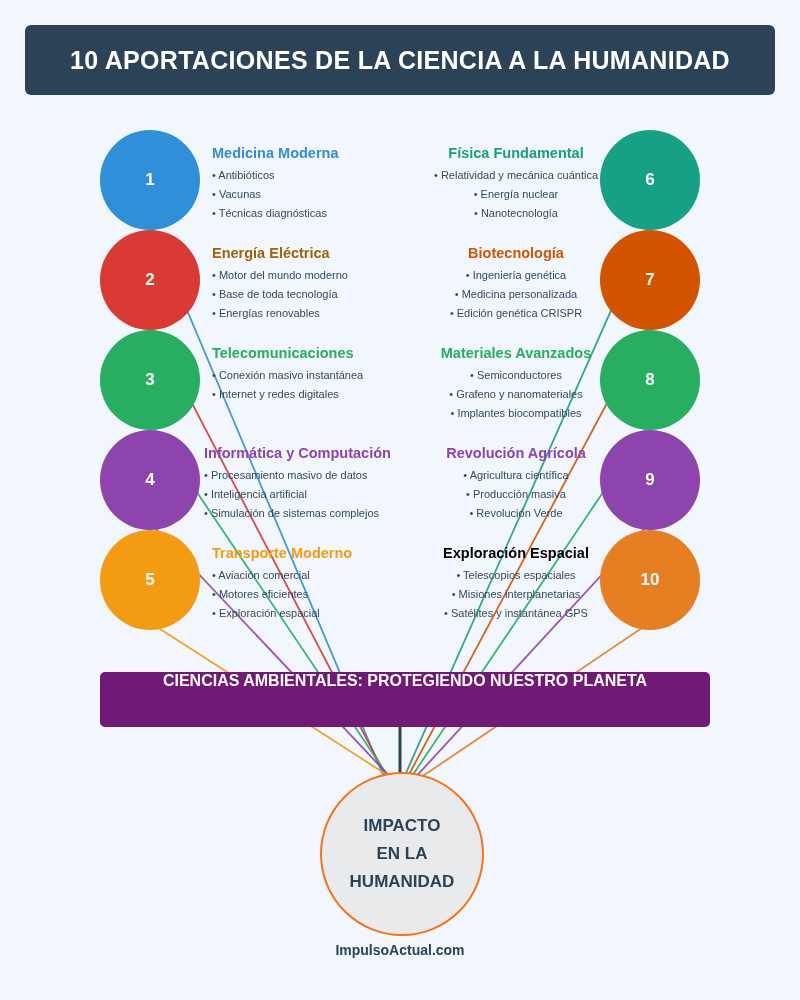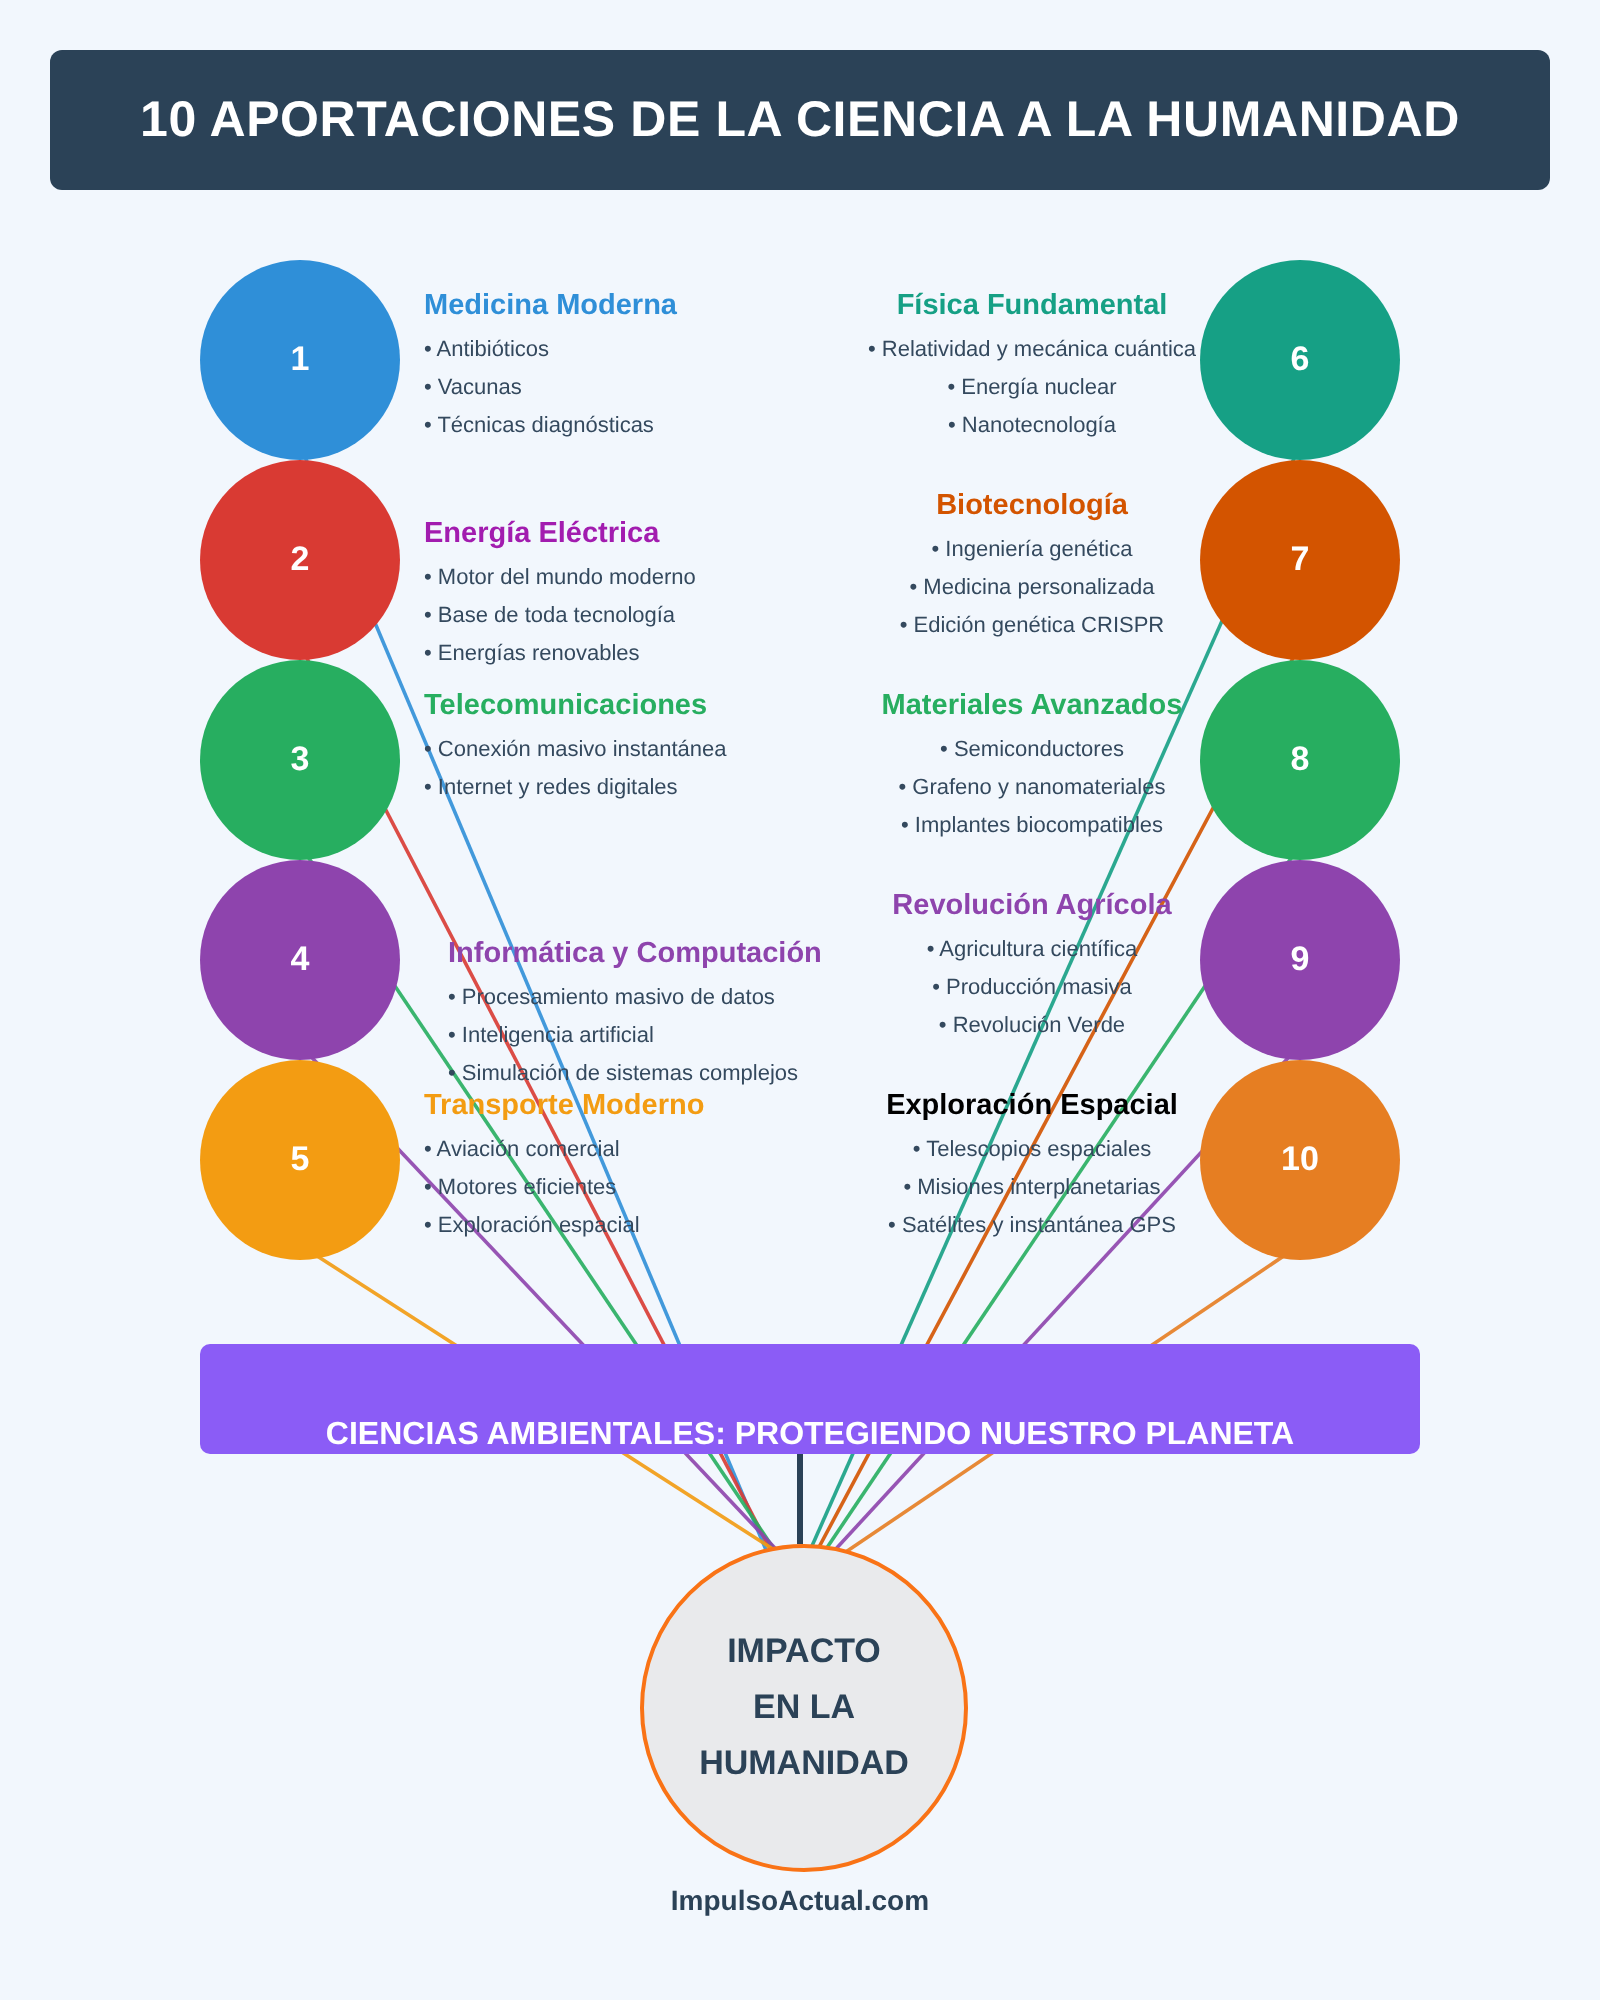--- a/index.html
+++ b/index.html
@@ -86,24 +86,24 @@
     line-height: 19px;
   }
 
   
   .bottom-banner {
     position: absolute;
     left: 100px;
     top: 672px;
     width: 610px;
     height: 55px;
-    background: #8b5cf6;
+    background: #701a75;
     border-radius: 5px;
     display: flex;
-    align-items: flex-end;
+    align-items: flex-start;
     justify-content: center;
     z-index: 3;
   }
   .bottom-banner .bottom-text {
     color: #ffffff;
     font-size: 16px;
     font-weight: bold;
     text-align: center;
   }
 
@@ -197,31 +197,31 @@
     <span>10</span>
   </div>
 
   <div class="item-text left" style="left:212px; top:145px;">
     <div class="item-title" style="color:#2f8fd8;">Medicina Moderna</div>
     <div class="item-bullet">• Antibióticos</div>
     <div class="item-bullet">• Vacunas</div>
     <div class="item-bullet">• Técnicas diagnósticas</div>
   </div>
   <div class="item-text left" style="left:212px; top:245px;">
-    <div class="item-title" style="color:#a21caf;margin-top:14px;">Energía Eléctrica</div>
+    <div class="item-title" style="color:#a16207;">Energía Eléctrica</div>
     <div class="item-bullet">• Motor del mundo moderno</div>
     <div class="item-bullet">• Base de toda tecnología</div>
     <div class="item-bullet">• Energías renovables</div>
   </div>
   <div class="item-text left" style="left:212px; top:345px;">
     <div class="item-title" style="color:#27ae60;">Telecomunicaciones</div>
     <div class="item-bullet">• Conexión masivo instantánea</div>
     <div class="item-bullet">• Internet y redes digitales</div>
   </div>
-  <div class="item-text left" style="left:224px; top:445px;margin-top:24px;">
+  <div class="item-text left" style="left:204px; top:445px;">
     <div class="item-title" style="color:#8e44ad;">Informática y Computación</div>
     <div class="item-bullet">• Procesamiento masivo de datos</div>
     <div class="item-bullet">• Inteligencia artificial</div>
     <div class="item-bullet">• Simulación de sistemas complejos</div>
   </div>
   <div class="item-text left" style="left:212px; top:545px;">
     <div class="item-title" style="color:#f39c12;">Transporte Moderno</div>
     <div class="item-bullet">• Aviación comercial</div>
     <div class="item-bullet">• Motores eficientes</div>
     <div class="item-bullet">• Exploración espacial</div>

